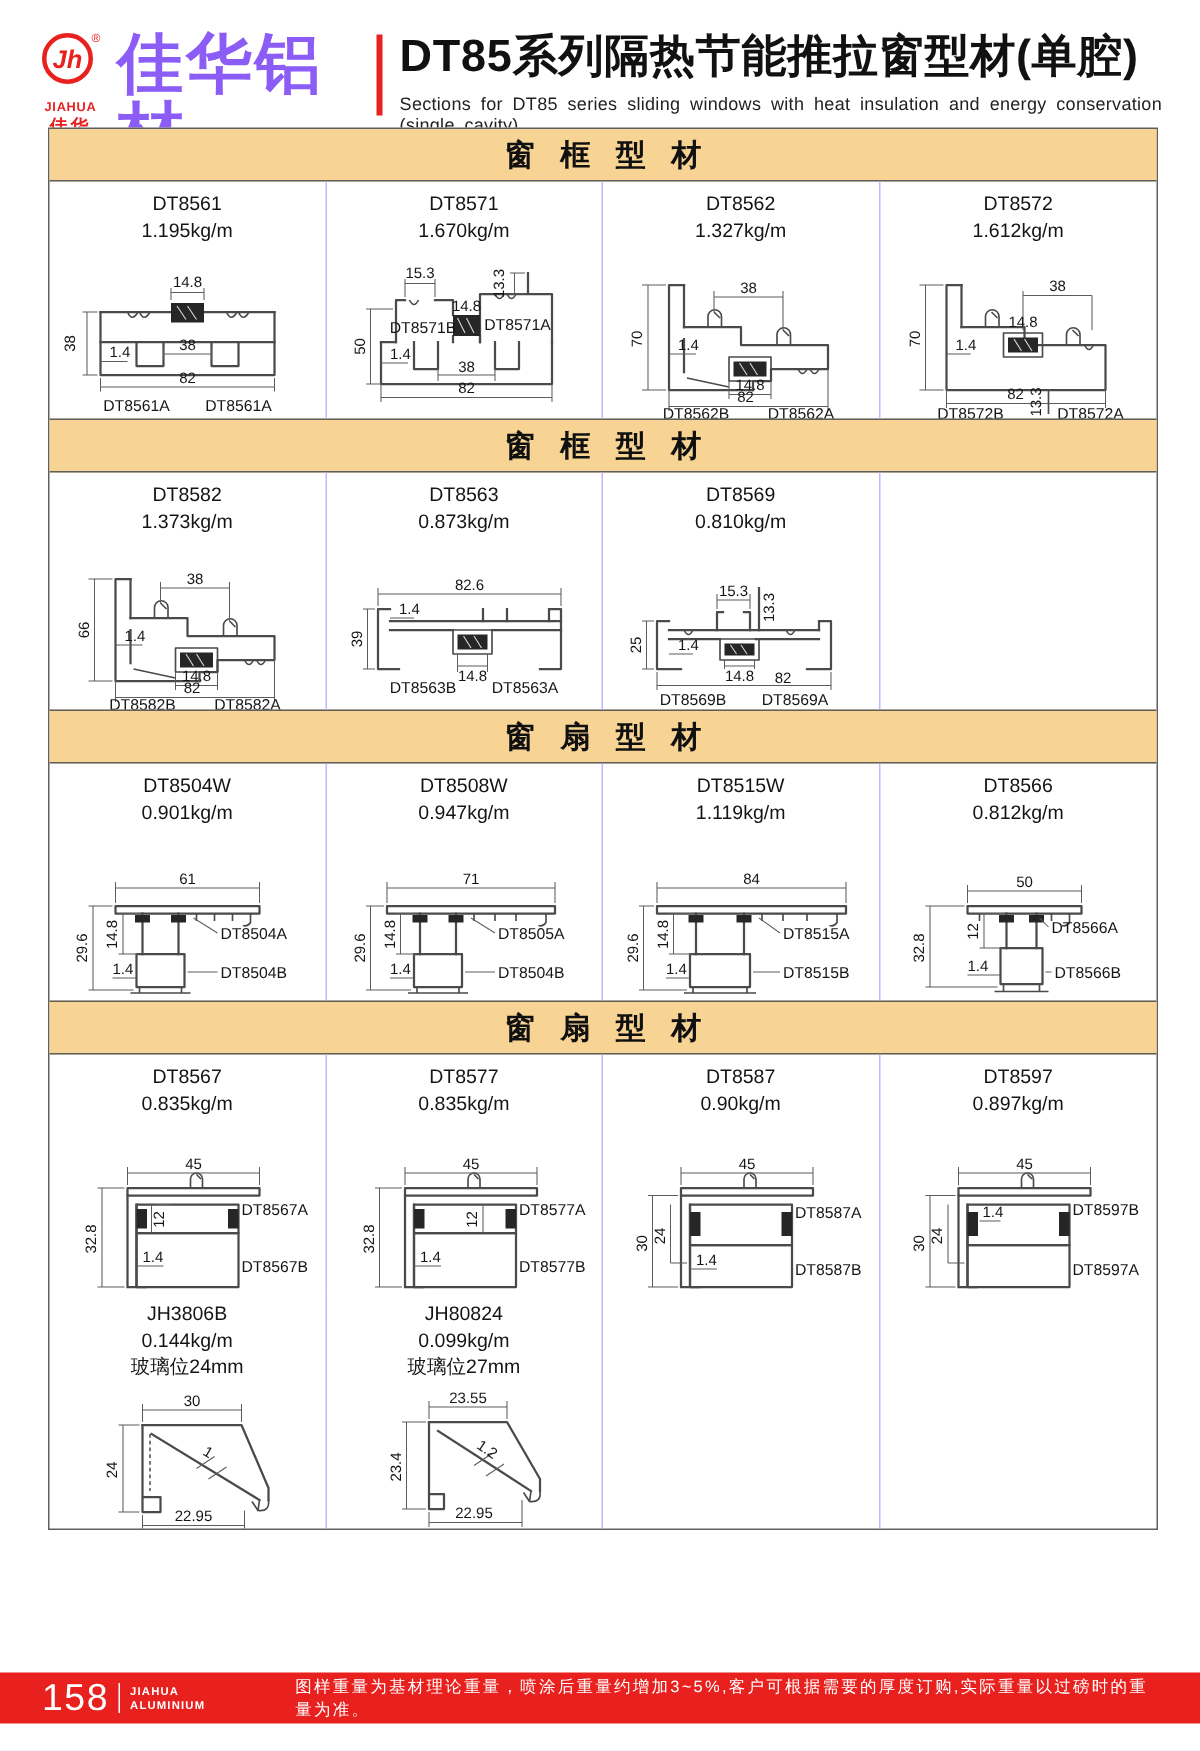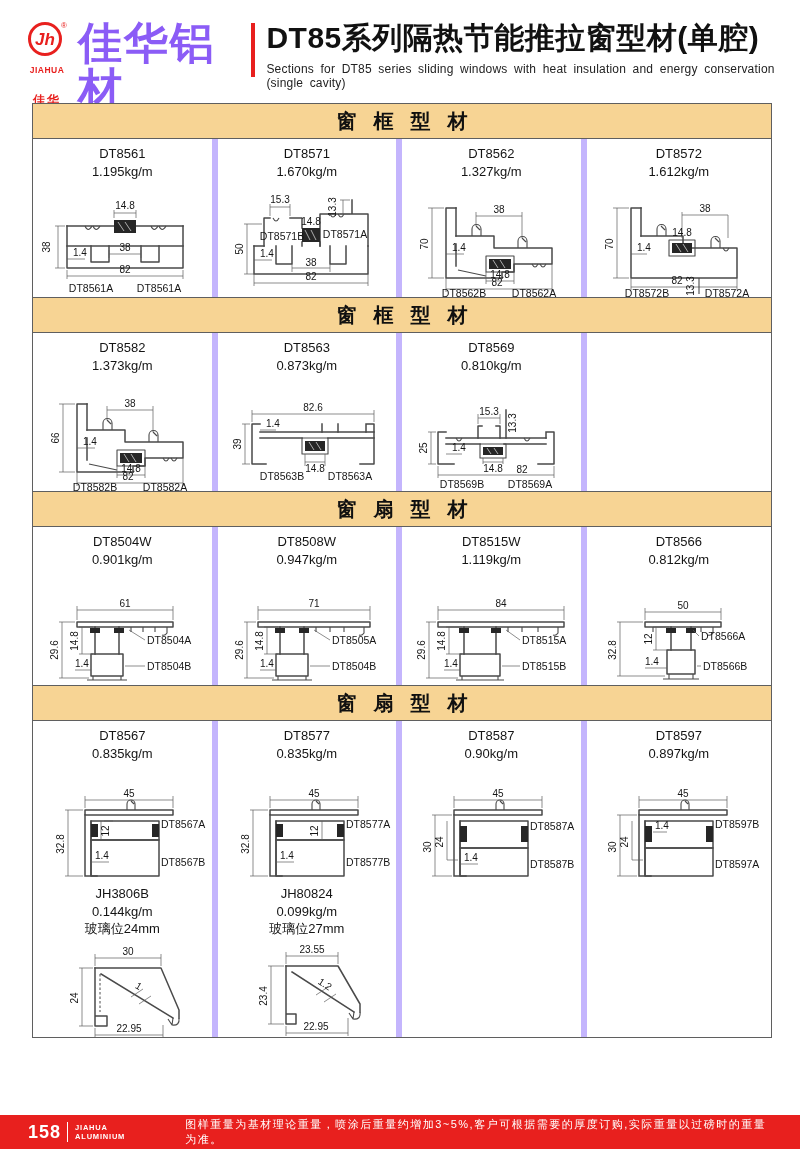--- a/index.html
+++ b/index.html
@@ -2,50 +2,50 @@
 <html><head>
 <meta charset="utf-8">
 <style>
   html,body{margin:0;padding:0;background:#e9e9e9;}
   .page{position:relative;width:800px;height:1167px;background:#fff;margin:0 auto;
         font-family:"Liberation Sans",sans-serif;overflow:hidden;}
   
   .header{position:absolute;top:20px;left:24px;right:20px;height:72px;display:flex;align-items:flex-start;}
   .emblem{width:46px;text-align:center;line-height:1;}
   .emblem .en{color:#e8201e;font-weight:bold;font-size:8.5px;letter-spacing:.5px;margin-top:1px;}
-  .emblem .cn{color:#e8201e;font-weight:bold;font-size:12px;letter-spacing:2px;margin-top:19px;}
+  .emblem .cn{color:#e8201e;font-weight:bold;font-size:12px;letter-spacing:2px;margin-top:2px;}
   .brandblock{margin-left:8px;}
   .brandname{font-size:44px;font-weight:bold;color:#8b5cf6;letter-spacing:2px;line-height:1.05;}
   .slogan{font-size:8px;font-weight:bold;color:#2a2a2a;letter-spacing:3.5px;margin-top:7px;}
   .redbar{width:5px;height:54px;background:#e8201e;margin:3px 11px 0 14px;}
   .titleblock{padding-top:1px;}
   .maintitle{font-size:30px;font-weight:bold;color:#111;line-height:1.15;letter-spacing:.5px;}
   .subtitle{font-size:12px;color:#222;margin-top:6px;letter-spacing:.2px;word-spacing:3px;}
   
-  .board{position:absolute;left:32px;top:103px;width:738px;border:1px solid #5f5f5f;background:#fff;}
+  .board{position:absolute;left:32px;top:85px;width:738px;border:1px solid #5f5f5f;background:#fff;}
   .bar{height:34px;background:#f7d494;border-bottom:1px solid #5f5f5f;display:flex;align-items:center;justify-content:center;}
   .bar + .row{border-bottom:0;}
   .section + .bar,.row + .bar{border-top:1px solid #5f5f5f;}
   .bar span{font-size:20px;font-weight:bold;color:#101010;letter-spacing:17px;text-indent:17px;}
   .row{display:grid;grid-template-columns:repeat(4,1fr);}
-  .cell{height:158px;border-right:6px solid #c4b5fd;box-sizing:border-box;padding-top:6px;overflow:hidden;}
+  .cell{height:158px;border-right:1px solid #c4b5fd;box-sizing:border-box;padding-top:6px;overflow:hidden;}
   .cell:last-child{border-right:none;}
   .ct{text-align:center;font-size:13px;color:#141414;line-height:1.35;}
   svg.draw{display:block;margin:2px auto 0;}
   .p{fill:none;stroke:#4a4a4a;stroke-width:1.5;stroke-linejoin:round;stroke-linecap:square;}
   .p2{fill:none;stroke:#4a4a4a;stroke-width:1.1;stroke-linejoin:round;}
   .blk{fill:#262626;stroke:none;}
   .h{stroke:#cfcfcf;stroke-width:.8;fill:none;}
   .d{stroke:#5c5c5c;stroke-width:.7;fill:none;}
   .dash{stroke:#4a4a4a;stroke-width:1;fill:none;stroke-dasharray:2.5 2;}
   .t{font-size:10px;fill:#161616;}
   .lb{font-size:10.5px;fill:#161616;}
   
   .footer{position:absolute;left:0;right:0;top:1115px;height:34px;background:#e8201e;display:flex;align-items:center;color:#fff;}
-  .pageno{font-size:18px;font-weight:bold;margin-left:28px;letter-spacing:1px;}
+  .pageno{font-size:25px;font-weight:normal;margin-left:28px;letter-spacing:1px;}
   .fdiv{width:1px;height:20px;background:#fff;margin:0 7px 0 6px;}
   .fbrand{font-size:7.5px;line-height:1.25;letter-spacing:.8px;font-weight:bold;}
   .fnote{flex:1;text-align:left;font-size:11px;letter-spacing:1.5px;padding:0 30px 0 60px;}
 </style>
 </head>
 <body>
 
 <div class="page">
 
   <div class="header">

